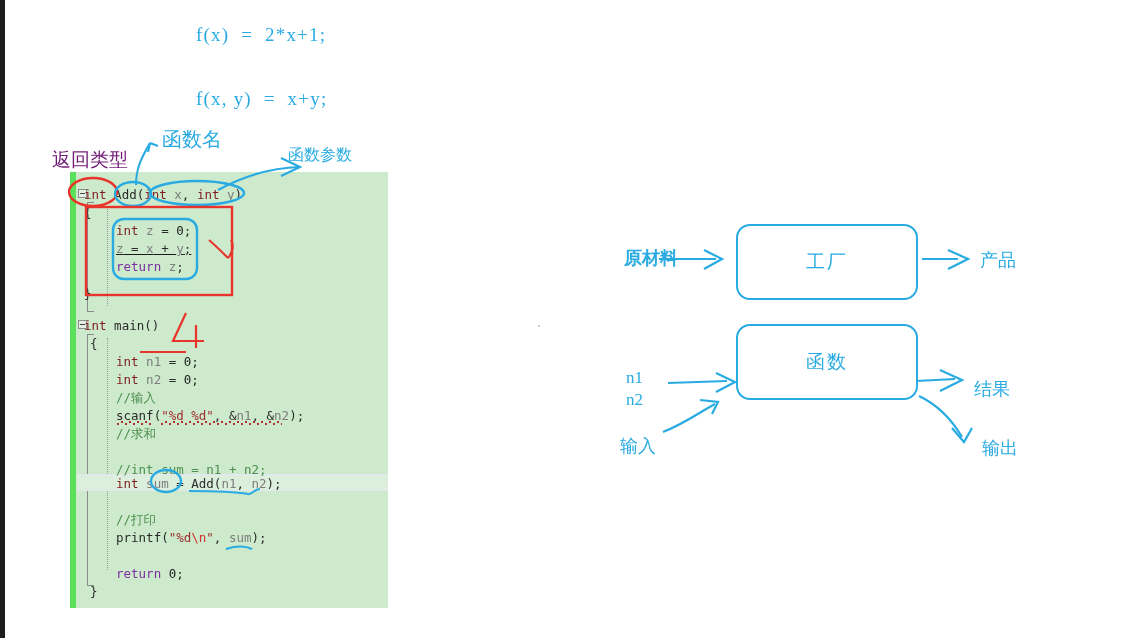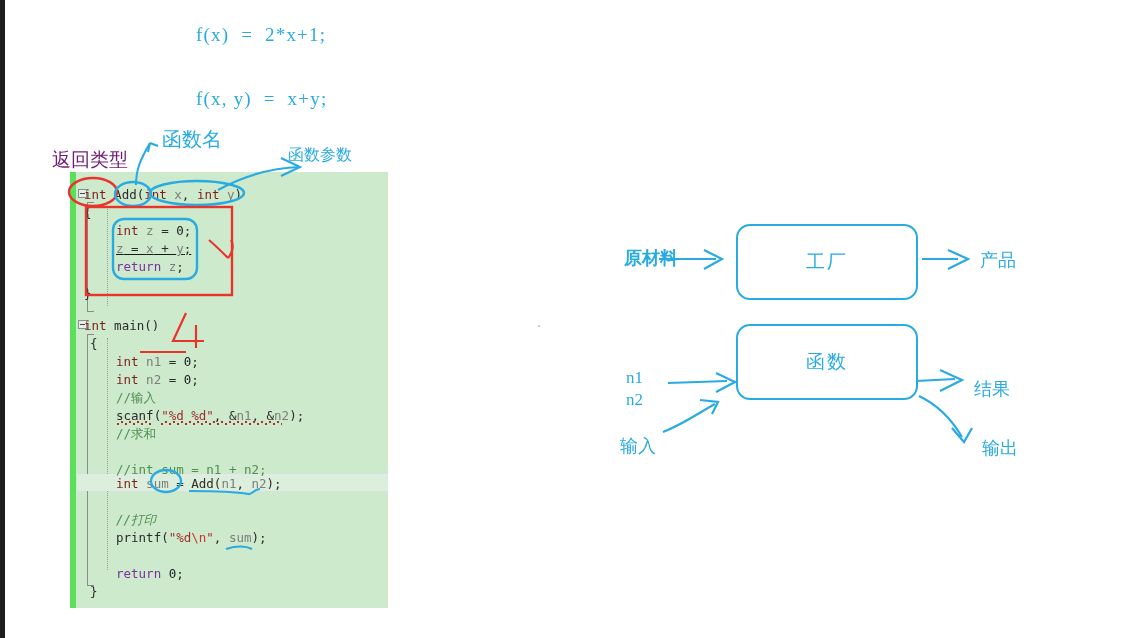--- a/index.html
+++ b/index.html
@@ -264,21 +264,21 @@
   <div class="code-line" style="top:236px; left:46px;"><span class="fn">scanf</span><span class="id">(</span><span class="str">"%d %d"</span><span class="id">, &amp;</span><span class="var">n1</span><span class="id">, &amp;</span><span class="var">n2</span><span class="id">);</span></div>
   <div class="squiggle" style="left:46px; top:249px; width:36px;"></div>
   <div class="squiggle" style="left:90px; top:249px; width:122px;"></div>
 
   <div class="code-line cmt" style="top:254px; left:46px;">//求和</div>
 
   <div class="code-line cmt" style="top:290px; left:46px;">//int sum = n1 + n2;</div>
 
   <div class="code-line" style="top:304px; left:46px;"><span class="kw">int</span><span class="var"> </span><span class="var">sum</span><span class="id"> = </span><span class="fn">Add</span><span class="id">(</span><span class="var">n1</span><span class="id">, </span><span class="var">n2</span><span class="id">);</span></div>
 
-  <div class="code-line cmt" style="top:340px; left:46px;font-style:italic;">//打印</div>
+  <div class="code-line cmt" style="top:340px; left:46px;">//打印</div>
 
   <div class="code-line" style="top:358px; left:46px;"><span class="fn">printf</span><span class="id">(</span><span class="str">"%d</span><span class="esc">\n</span><span class="str">"</span><span class="id">, </span><span class="var">sum</span><span class="id">);</span></div>
 
   <div class="code-line" style="top:394px; left:46px;"><span class="kw2">return</span><span class="num"> </span><span class="num">0</span><span class="id">;</span></div>
 
   <div class="code-line" style="top:412px; left:20px;"><span class="id">}</span></div>
 </div>
 
 <svg id="hand-overlay" viewBox="0 0 1129 638">
 

